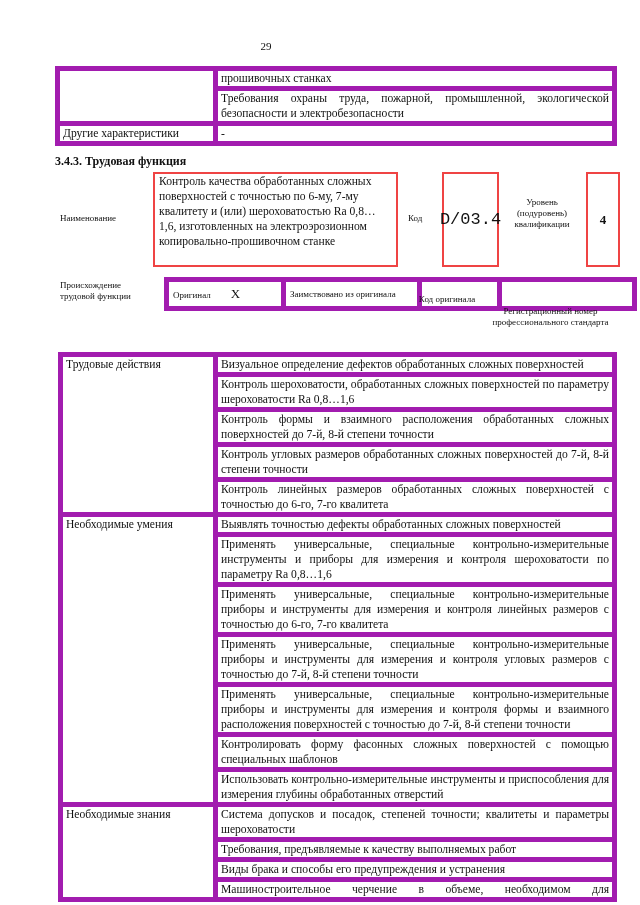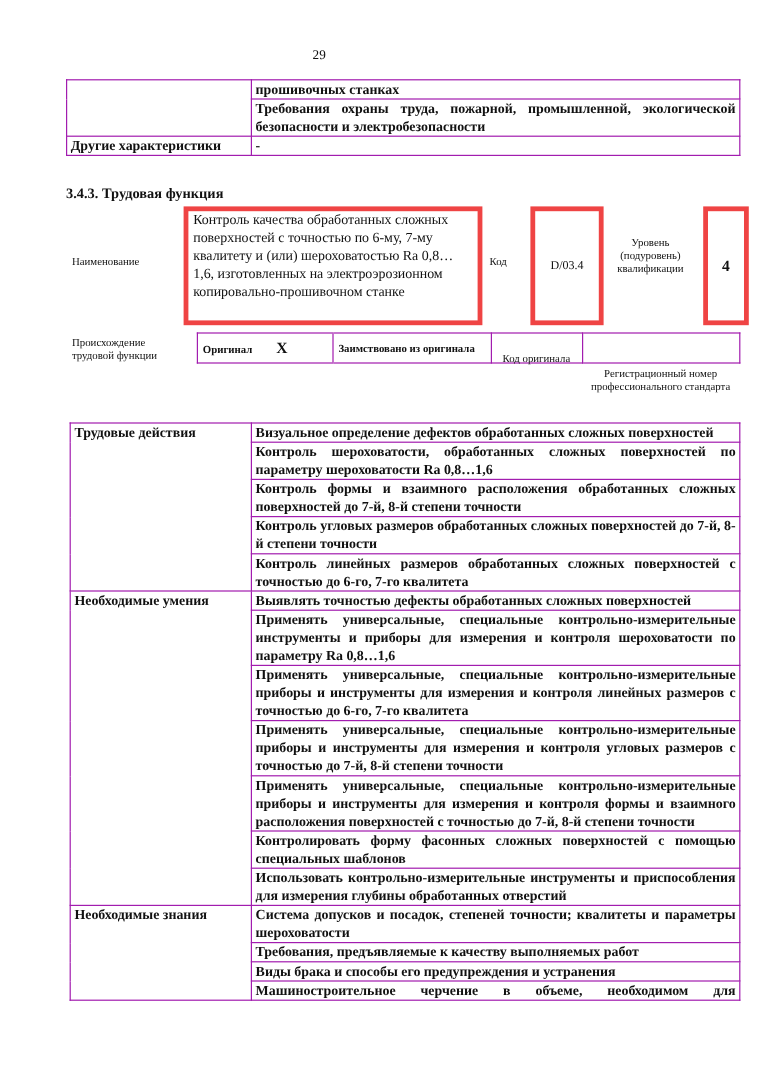--- a/index.html
+++ b/index.html
@@ -1,32 +1,32 @@
 <!DOCTYPE html>
 <html><head>
 <meta charset="utf-8">
 <style>
   html, body { margin:0; padding:0; background:#ffffff; }
   body { width:640px; height:905px; position:relative; overflow:hidden;
          font-family:"Liberation Serif", "DejaVu Serif", serif; color:#111; }
   .abs { position:absolute; }
   .page-num { left:0; width:532px; top:40px; text-align:center; font-size:11px; }
   table { border-collapse:collapse; }
-  td { border:1px solid #a21caf; vertical-align:top; padding:0 3px; font-size:11.6px; line-height:15px;font-weight:bold; }
+  td { border:5px solid #a21caf; vertical-align:top; padding:0 3px; font-size:11.6px; line-height:15px; }
   .just { text-align:justify; text-align-last:left; }
   .just-full { text-align:justify; text-align-last:justify; }
   .top-table { left:55px; top:66px; width:562px; }
   .top-table td.c1 { width:147px; }
   .section-title { left:55px; top:143px; font-weight:bold; font-size:12px;margin-top:11px; }
   .lbl-small { font-size:9px; line-height:11px; }
-  .box { border:4px solid #ef4444; }
+  .box { border:2px solid #ef4444; }
   .name-lbl { left:60px; top:213px; }
   .name-box { left:153px; top:172px; width:233px; height:91px; padding:0 4px; font-size:11.6px; line-height:15px; }
   .code-lbl { left:408px; top:213px; }
-  .code-box { left:442px; top:172px; width:53px; height:91px; display:flex; align-items:center; justify-content:center; font-size:10px; }
+  .code-box { left:442px; top:172px; width:53px; height:91px; display:flex; align-items:center; justify-content:center; font-size:17px;font-family:Liberation Mono, monospace; }
   .level-lbl { left:502px; top:197px; width:80px; text-align:center; }
   .level-box { left:586px; top:172px; width:30px; height:91px; display:flex; align-items:center; justify-content:center; font-size:13px; font-weight:bold; }
   .origin-lbl { left:60px; top:280px; }
   .origin-table { left:164px; top:277px; }
   .origin-table td { height:24px; vertical-align:middle; font-size:9px; line-height:10px; padding:0 4px; }
   .origin-table .x { font-size:13px; padding-left:20px; }
   .cap1 { left:409px; top:294px; width:76px; text-align:center; }
   .cap2 { left:485px; top:306px; width:131px; text-align:center; }
   .main-table { left:58px; top:352px; width:559px; }
   .main-table td.c1 { width:144px; }

